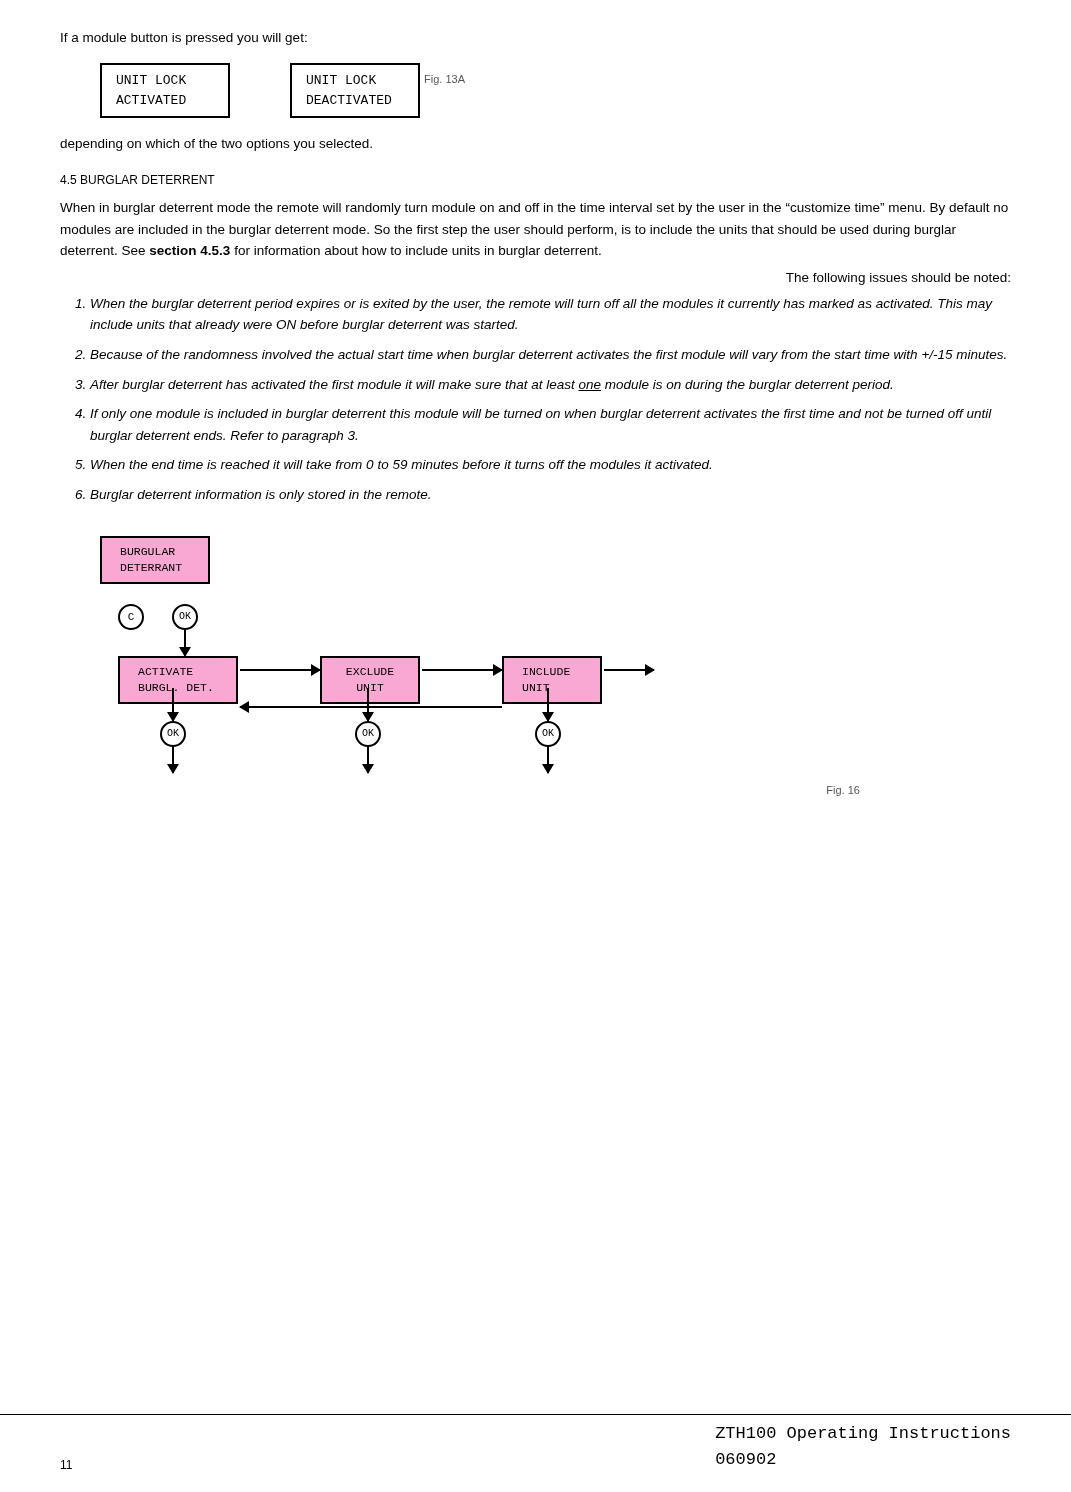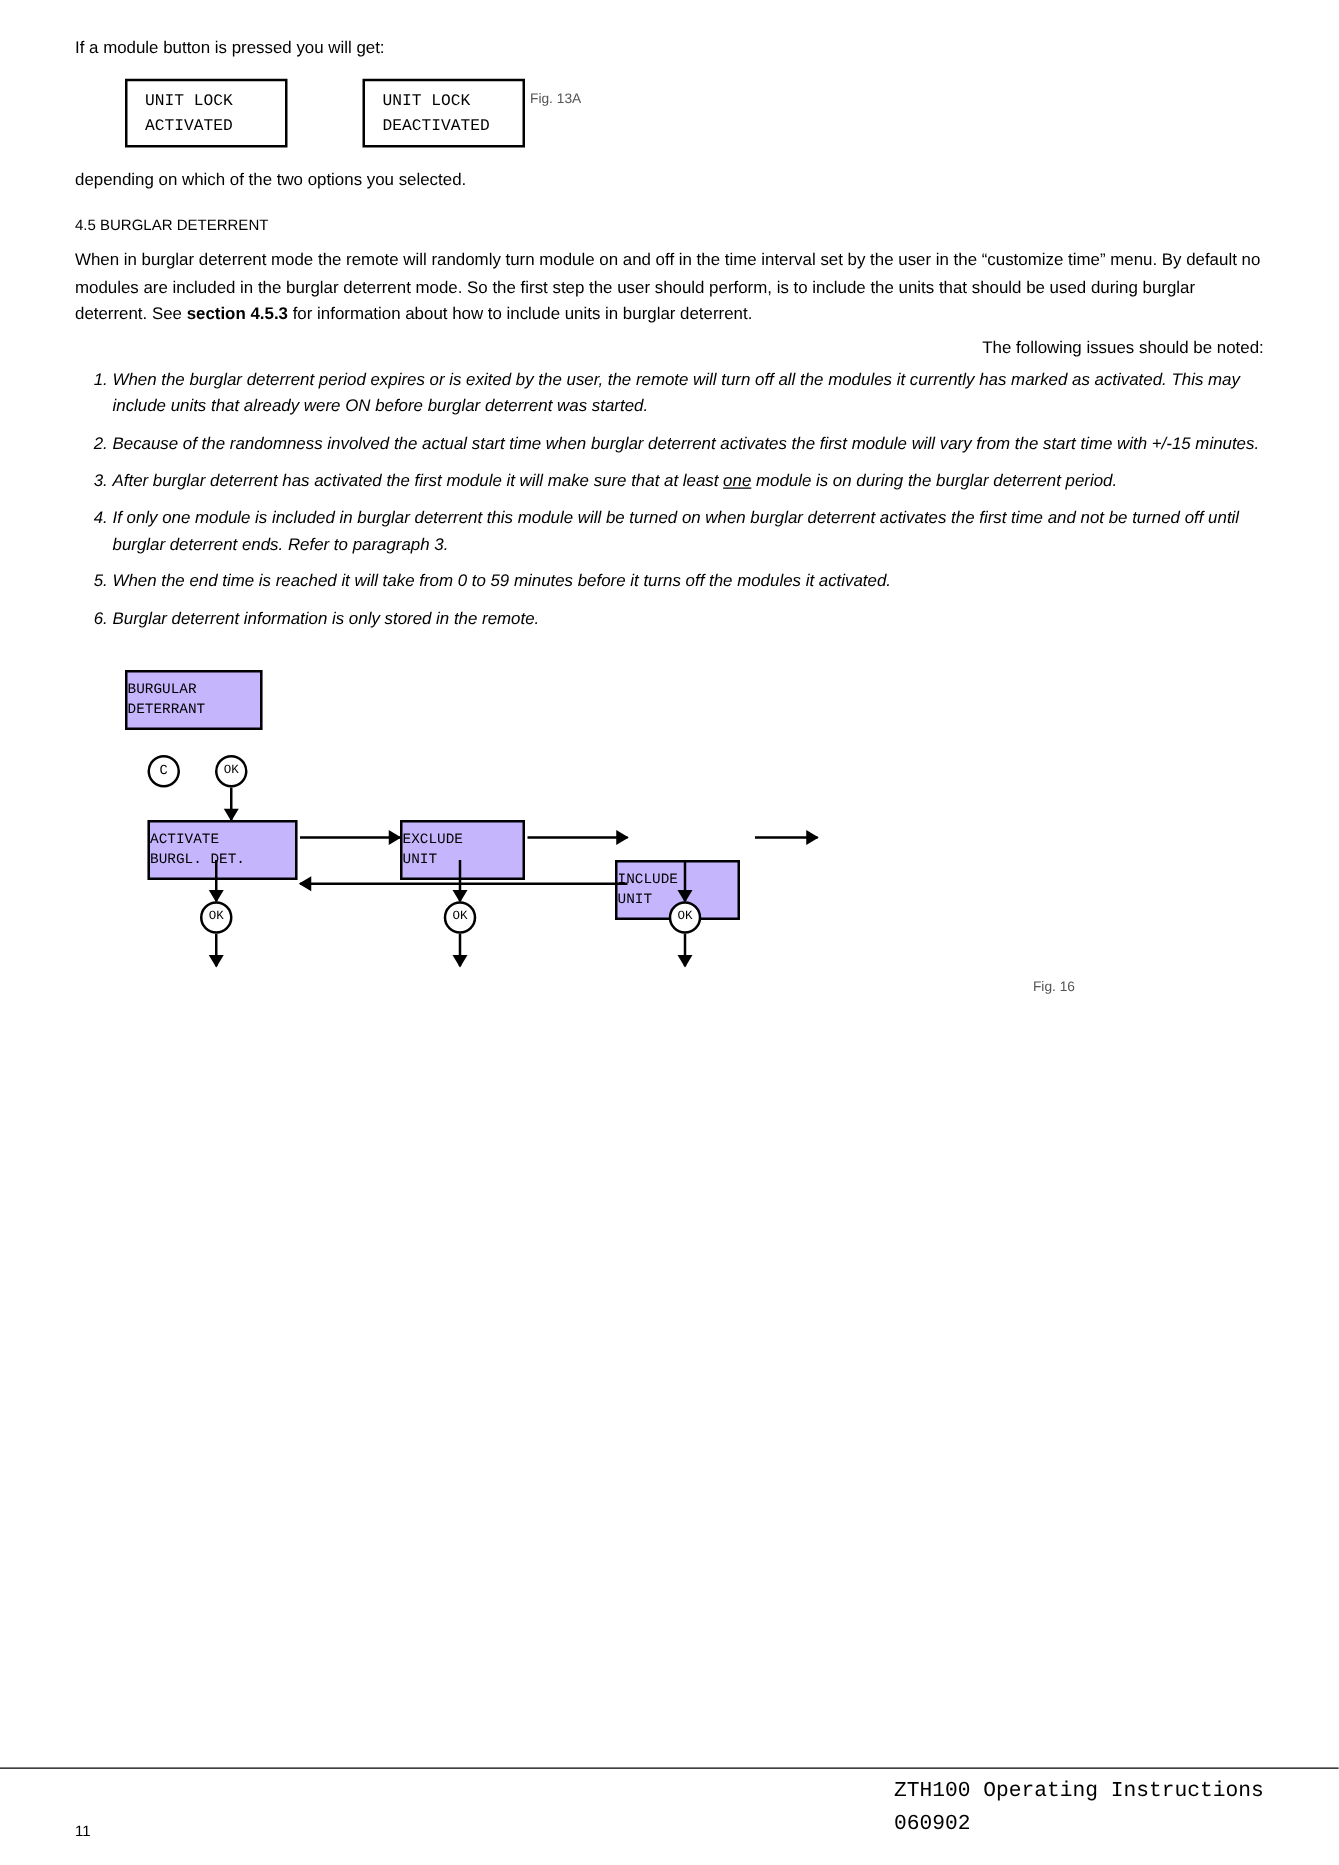--- a/index.html
+++ b/index.html
@@ -79,22 +79,22 @@
       margin-bottom: 30px;
       position: relative;
       width: 760px;
       height: 260px;
     }
     .diag-box {
       border: 2px solid #000;
       font-family: 'Courier New', monospace;
       font-size: 11.5px;
       line-height: 1.4;
-      padding: 6px 0;
-      background: #c4b5fd;
+      padding: 6px 18px;
+      background: #f9a8d4;
       position: absolute;
       text-align: left;
     }
     .diag-circle {
       border: 2px solid #000;
       border-radius: 50%;
       width: 26px;
       height: 26px;
       display: flex;
       align-items: center;
@@ -234,28 +234,28 @@
 
   <div class="diag-arrow-down" style="left:84px; top:94px; height:26px;"></div>
 
   <div class="diag-box" style="left:18px; top:120px; min-width:120px;">
     <div>ACTIVATE</div>
     <div>BURGL. DET.</div>
   </div>
 
   <div class="diag-arrow-right" style="left:140px; top:133px; width:80px;"></div>
 
-  <div class="diag-box" style="left:220px; top:120px; min-width:100px;">
+  <div class="diag-box" style="left:220px; top:120px; min-width:100px;text-align:center;">
     <div>EXCLUDE</div>
     <div>UNIT</div>
   </div>
 
   <div class="diag-arrow-right" style="left:322px; top:133px; width:80px;"></div>
 
-  <div class="diag-box" style="left:392px; top:120px; min-width:100px;margin-top:32px;">
+  <div class="diag-box" style="left:402px; top:120px; min-width:100px;">
     <div>INCLUDE</div>
     <div>UNIT</div>
   </div>
 
   <div class="diag-arrow-right" style="left:504px; top:133px; width:50px;"></div>
 
   <div class="diag-arrow-left" style="left:140px; top:170px; width:262px;"></div>
 
   <div class="diag-circle" style="left:60px; top:185px;">
     <span style="font-size:10px;">OK</span>

